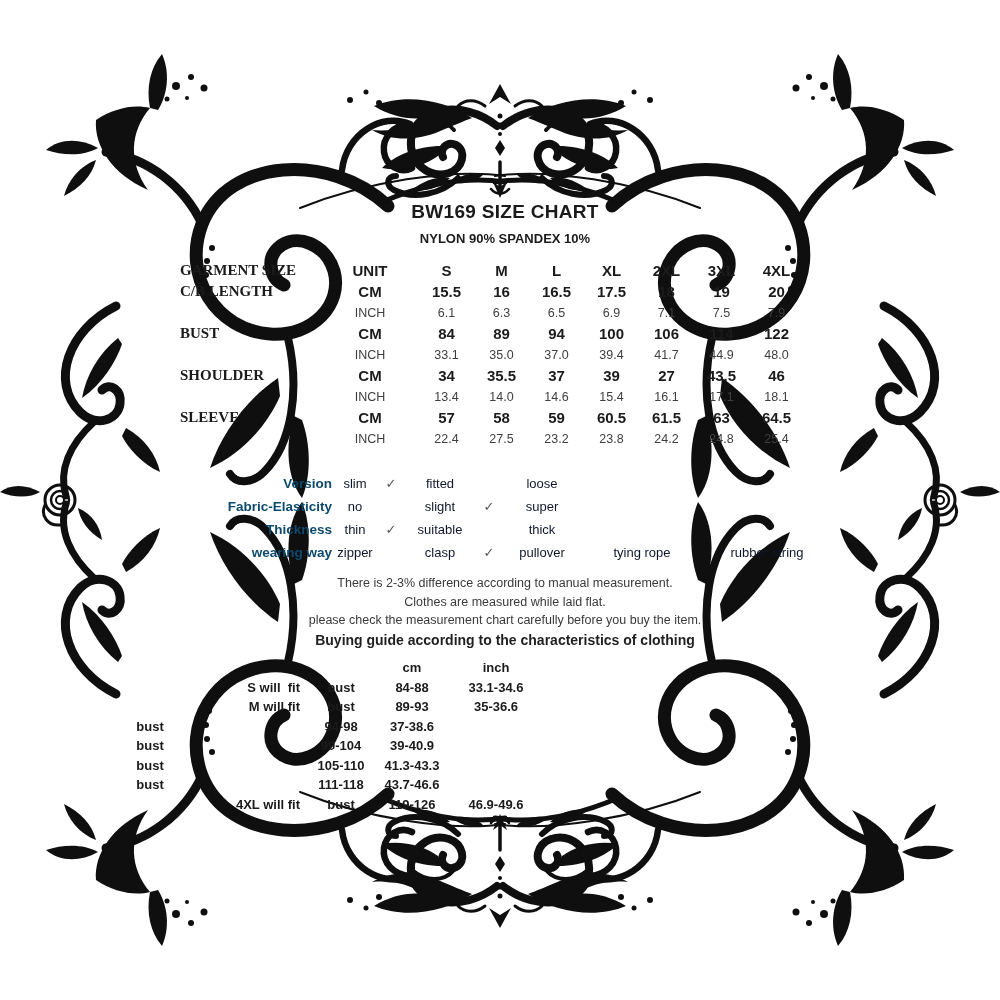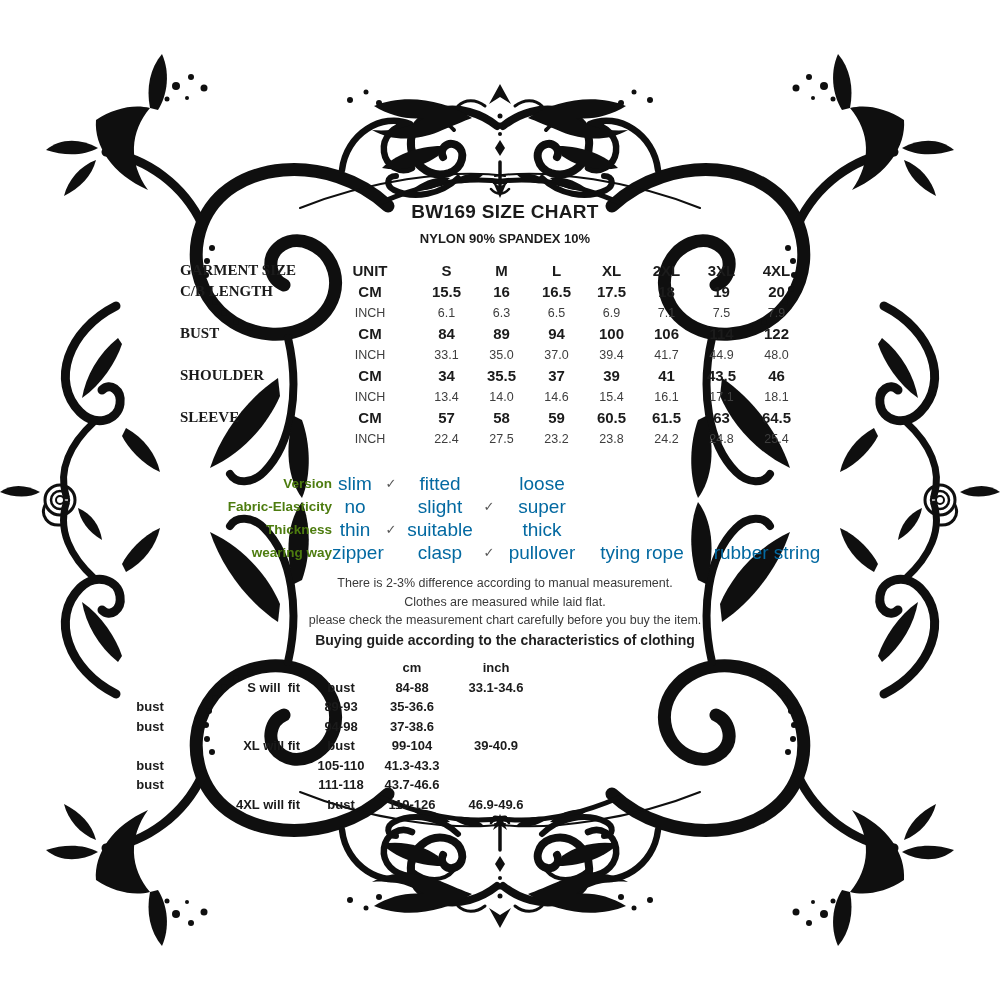--- a/index.html
+++ b/index.html
@@ -16,22 +16,22 @@
   .srow{display:grid;grid-template-columns:161px 58px 20px repeat(7,55px);
         height:21px;align-items:center;}
   .c{text-align:center;font-size:15px;font-weight:700;color:#1b1b1b;white-space:nowrap;}
   .c.lbl{text-align:left;font-family:Liberation Serif, serif;}
   .size-grid > div:nth-of-type(odd):not(:nth-of-type(1)) .c{
         font-weight:400;font-size:12.5px;color:#3e3e3e;}
 
   .attr-grid{position:absolute;left:0;top:472px;}
   .arow{display:grid;grid-template-columns:332px 46px 26px 72px 26px 80px 120px 130px;
         height:23px;align-items:center;}
-  .a{text-align:center;font-size:19px;color:#0369a1;white-space:nowrap;}
-  .a.lbl{text-align:right;font-weight:700;font-size:13.5px;color:#4d7c0f;}
+  .a{text-align:center;font-size:13px;color:#0f172a;white-space:nowrap;}
+  .a.lbl{text-align:right;font-weight:700;font-size:13.5px;color:#0c4a6e;}
   .a.chk{color:#555555;font-size:13px;}
 
   .notes{position:absolute;top:574px;left:5px;width:1000px;text-align:center;color:#3a3a3a;}
   .note{font-size:12.5px;line-height:18.5px;}
   .note-heading{font-size:14px;font-weight:700;color:#1f1f1f;line-height:20px;}
 
   .bg-table{position:absolute;left:0;top:658px;}
   .bgrow{display:grid;grid-template-columns:300px 82px 60px 108px;height:19.5px;
          align-items:center;font-weight:700;color:#1b1b1b;}
   .b{text-align:center;font-size:13px;white-space:pre;}
@@ -207,21 +207,21 @@
       </div>
 
       <div class="srow">
         <div class="c lbl">SHOULDER</div>
         <div class="c">CM</div>
         <div class="c"></div>
         <div class="c">34</div>
         <div class="c">35.5</div>
         <div class="c">37</div>
         <div class="c">39</div>
-        <div class="c">41</div>
+        <div class="c">27</div>
         <div class="c">43.5</div>
         <div class="c">46</div>
       </div>
 
       <div class="srow">
         <div class="c lbl"></div>
         <div class="c">INCH</div>
         <div class="c"></div>
         <div class="c">13.4</div>
         <div class="c">14.0</div>
@@ -323,33 +323,33 @@
     <div>
 
         <div class="bgrow">
           <div class="b szl">S will  fit</div>
           <div class="b">bust</div>
           <div class="b">84-88</div>
           <div class="b">33.1-34.6</div>
         </div>
 
         <div class="bgrow">
+          <div class="b szl">M will fit</div>
           <div class="b">bust</div>
           <div class="b">89-93</div>
           <div class="b">35-36.6</div>
         </div>
 
         <div class="bgrow">
           <div class="b">bust</div>
           <div class="b">94-98</div>
           <div class="b">37-38.6</div>
         </div>
 
         <div class="bgrow">
-          <div class="b szl">XL will fit</div>
           <div class="b">bust</div>
           <div class="b">99-104</div>
           <div class="b">39-40.9</div>
         </div>
 
         <div class="bgrow">
           <div class="b">bust</div>
           <div class="b">105-110</div>
           <div class="b">41.3-43.3</div>
         </div>

